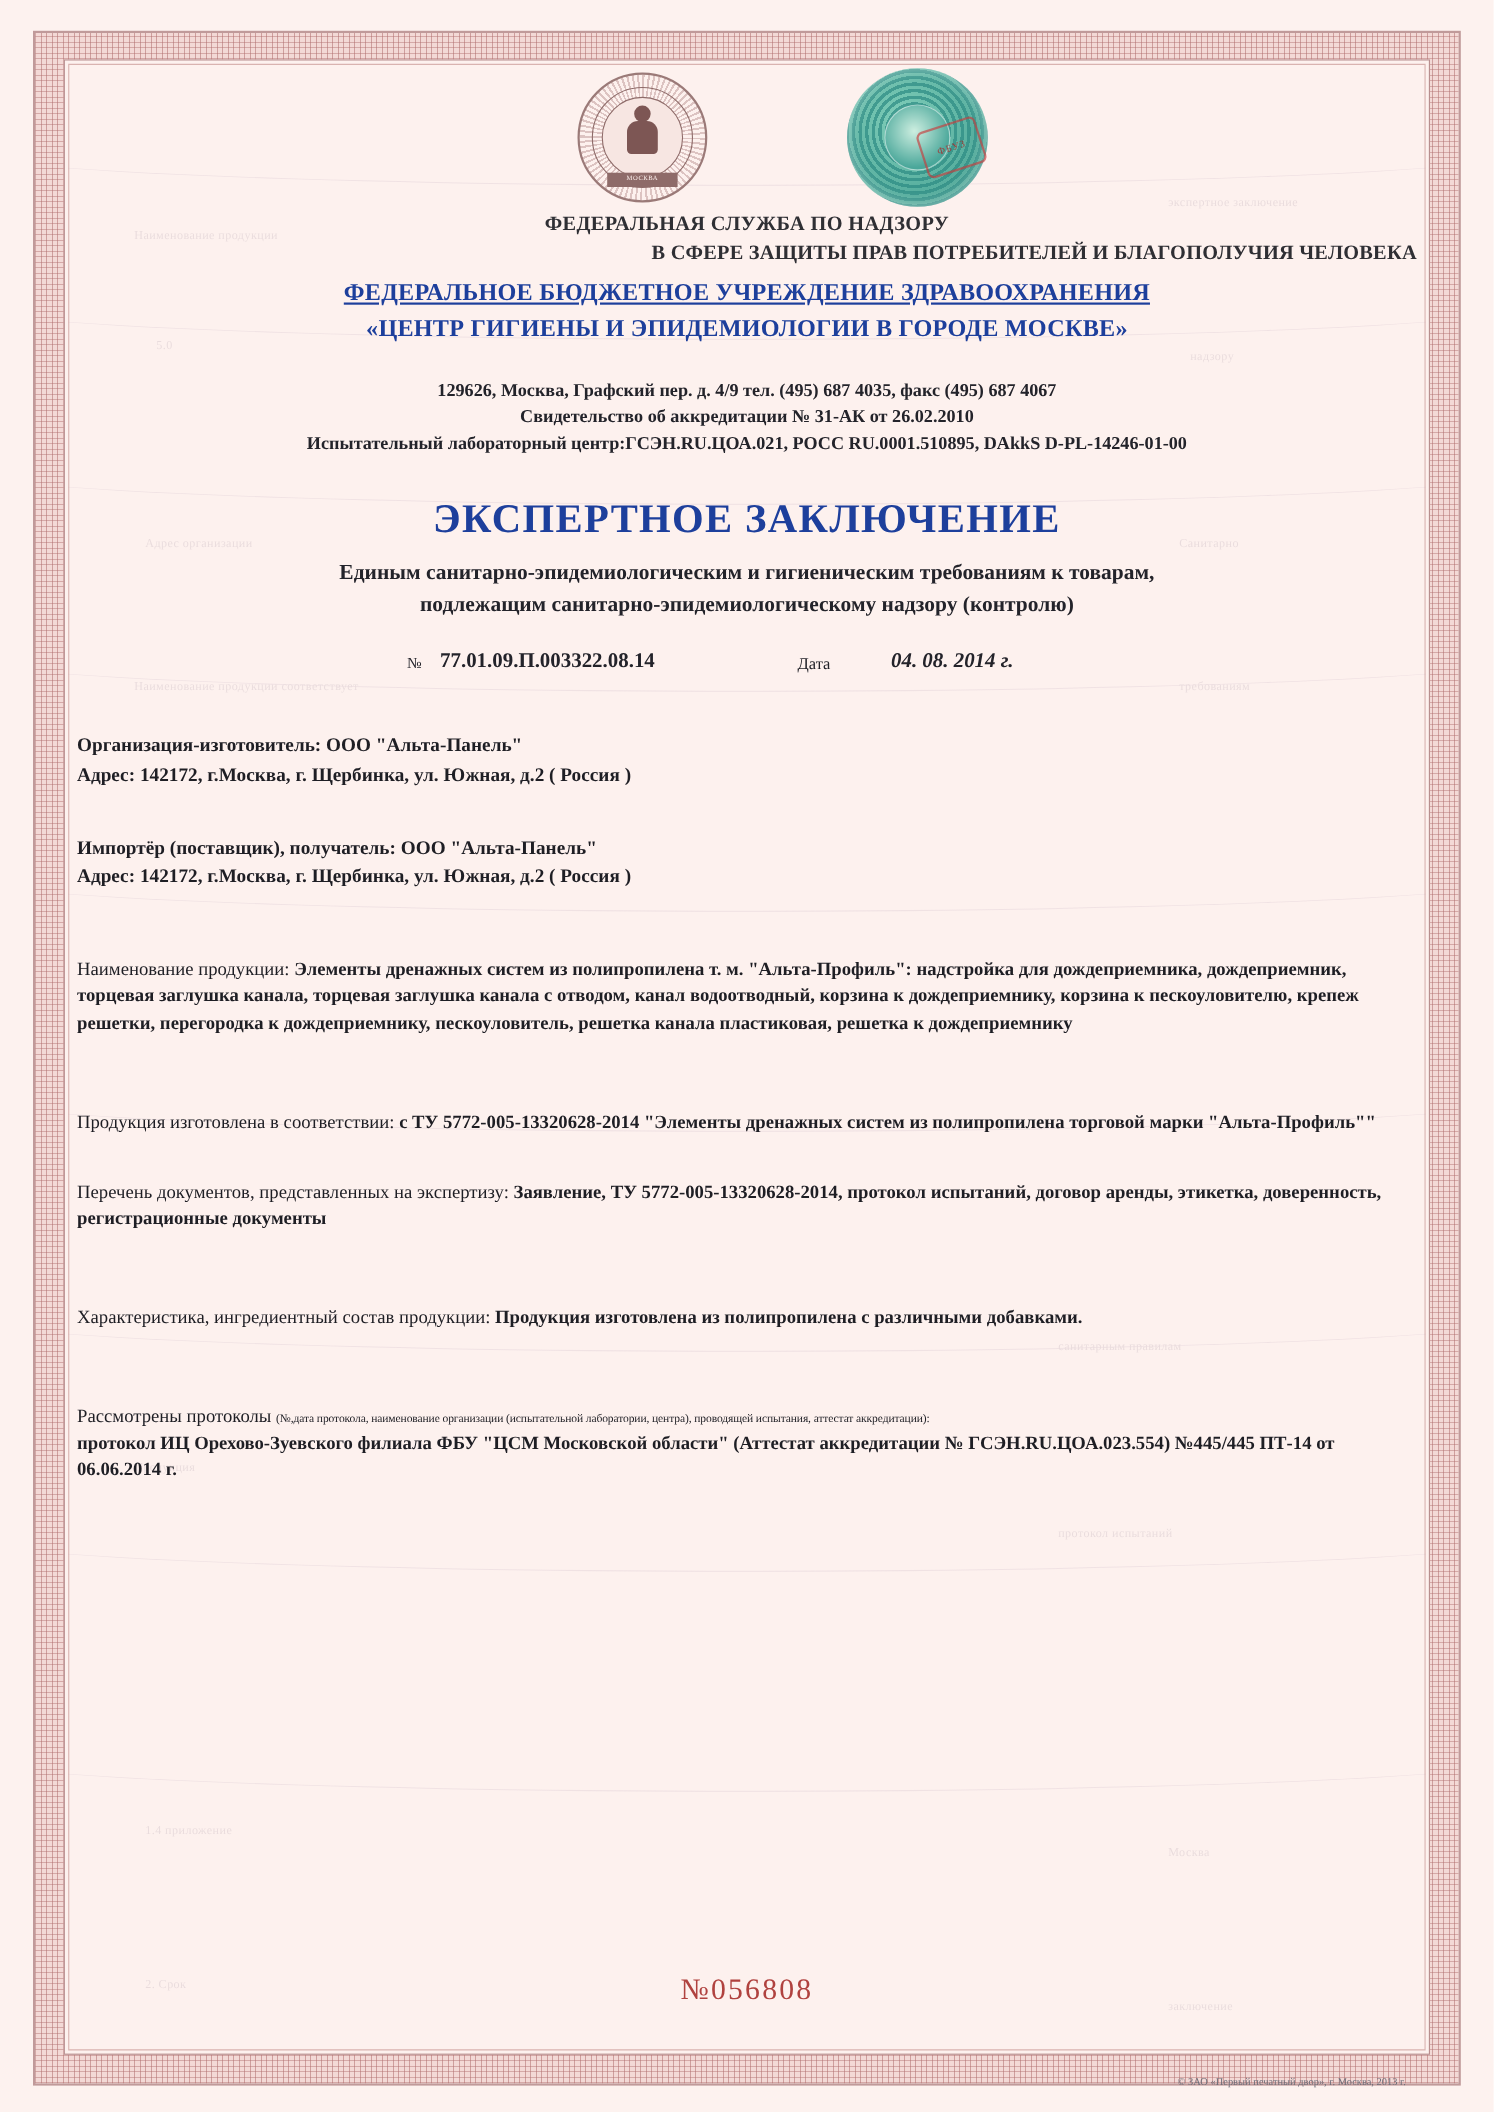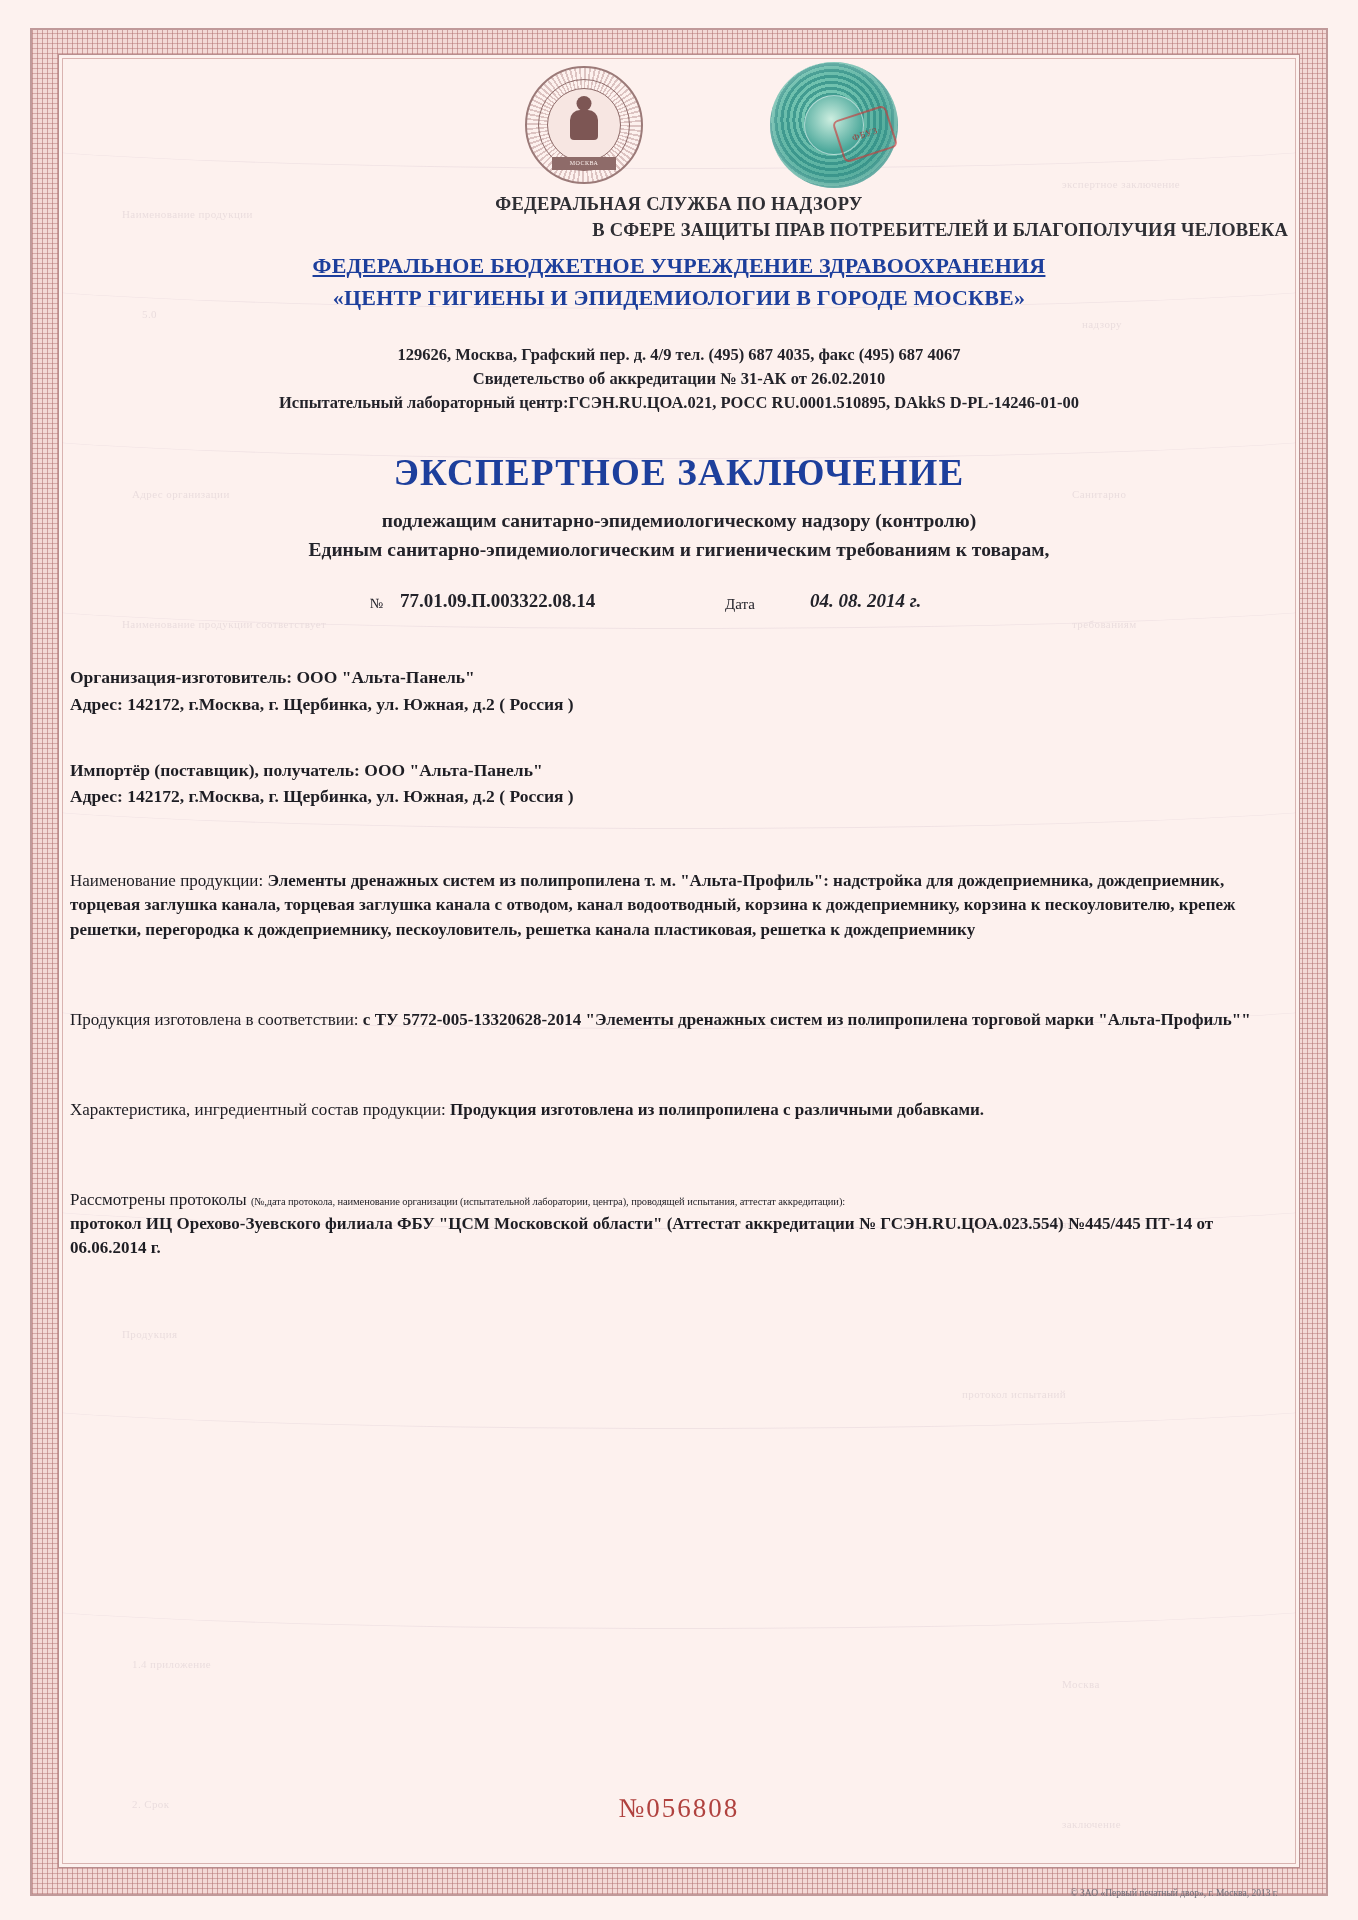--- a/index.html
+++ b/index.html
@@ -399,22 +399,22 @@
     <div class="hdr-blue2">«ЦЕНТР ГИГИЕНЫ И ЭПИДЕМИОЛОГИИ В ГОРОДЕ МОСКВЕ»</div>
 
     <div class="addr">
       <div>129626, Москва, Графский пер. д. 4/9 тел. (495) 687 4035, факс (495) 687 4067</div>
       <div>Свидетельство об аккредитации № 31-АК от 26.02.2010</div>
       <div>Испытательный лабораторный центр:ГСЭН.RU.ЦОА.021, РОСС RU.0001.510895, DAkkS D-PL-14246-01-00</div>
     </div>
 
     <div class="title-main">ЭКСПЕРТНОЕ ЗАКЛЮЧЕНИЕ</div>
     <div class="subtitle2">
+      <div>Единым санитарно-эпидемиологическим и гигиеническим требованиям к товарам,</div>
       <div>подлежащим санитарно-эпидемиологическому надзору (контролю)</div>
-      <div>Единым санитарно-эпидемиологическим и гигиеническим требованиям к товарам,</div>
     </div>
 
     <div class="numrow">
       <span class="lbl-no">№</span>
       <span class="val-no">77.01.09.П.003322.08.14</span>
       <span class="lbl-date">Дата</span>
       <span class="val-date">04. 08. 2014 г.</span>
     </div>
 
     <div class="block bold space-lg">
@@ -442,20 +442,24 @@
     <div class="block space-xl para">
       <span class="label-reg">Наименование продукции:</span>
       <span class="b">Элементы дренажных систем из полипропилена т. м. "Альта-Профиль": надстройка для дождеприемника, дождеприемник, торцевая заглушка канала, торцевая заглушка канала с отводом, канал водоотводный, корзина к дождеприемнику, корзина к пескоуловителю, крепеж решетки, перегородка к дождеприемнику, пескоуловитель, решетка канала пластиковая, решетка к дождеприемнику</span>
     </div>
 
     <div class="block space-xxl para">
       <span class="label-reg">Продукция изготовлена в соответствии:</span>
       <span class="b">с ТУ 5772-005-13320628-2014 "Элементы дренажных систем из полипропилена торговой марки "Альта-Профиль""</span>
     </div>
 
+    <div class="block space-lg para">
+      <span class="label-reg">Перечень документов, представленных на экспертизу:</span>
+      <span class="b">Заявление, ТУ 5772-005-13320628-2014, протокол испытаний, договор аренды, этикетка, доверенность, регистрационные документы</span>
+    </div>
 
     <div class="block space-xxl para">
       <span class="label-reg">Характеристика, ингредиентный состав продукции:</span>
       <span class="b">Продукция изготовлена из полипропилена с различными добавками.</span>
     </div>
 
     <div class="block space-xxl para">
       <span class="label-reg">Рассмотрены протоколы</span>
       <span class="small-note">(№,дата протокола, наименование организации (испытательной лаборатории, центра), проводящей испытания, аттестат аккредитации):</span>
       <div class="b">протокол ИЦ Орехово-Зуевского филиала ФБУ "ЦСМ Московской области" (Аттестат аккредитации № ГСЭН.RU.ЦОА.023.554) №445/445 ПТ-14 от 06.06.2014 г.</div>

